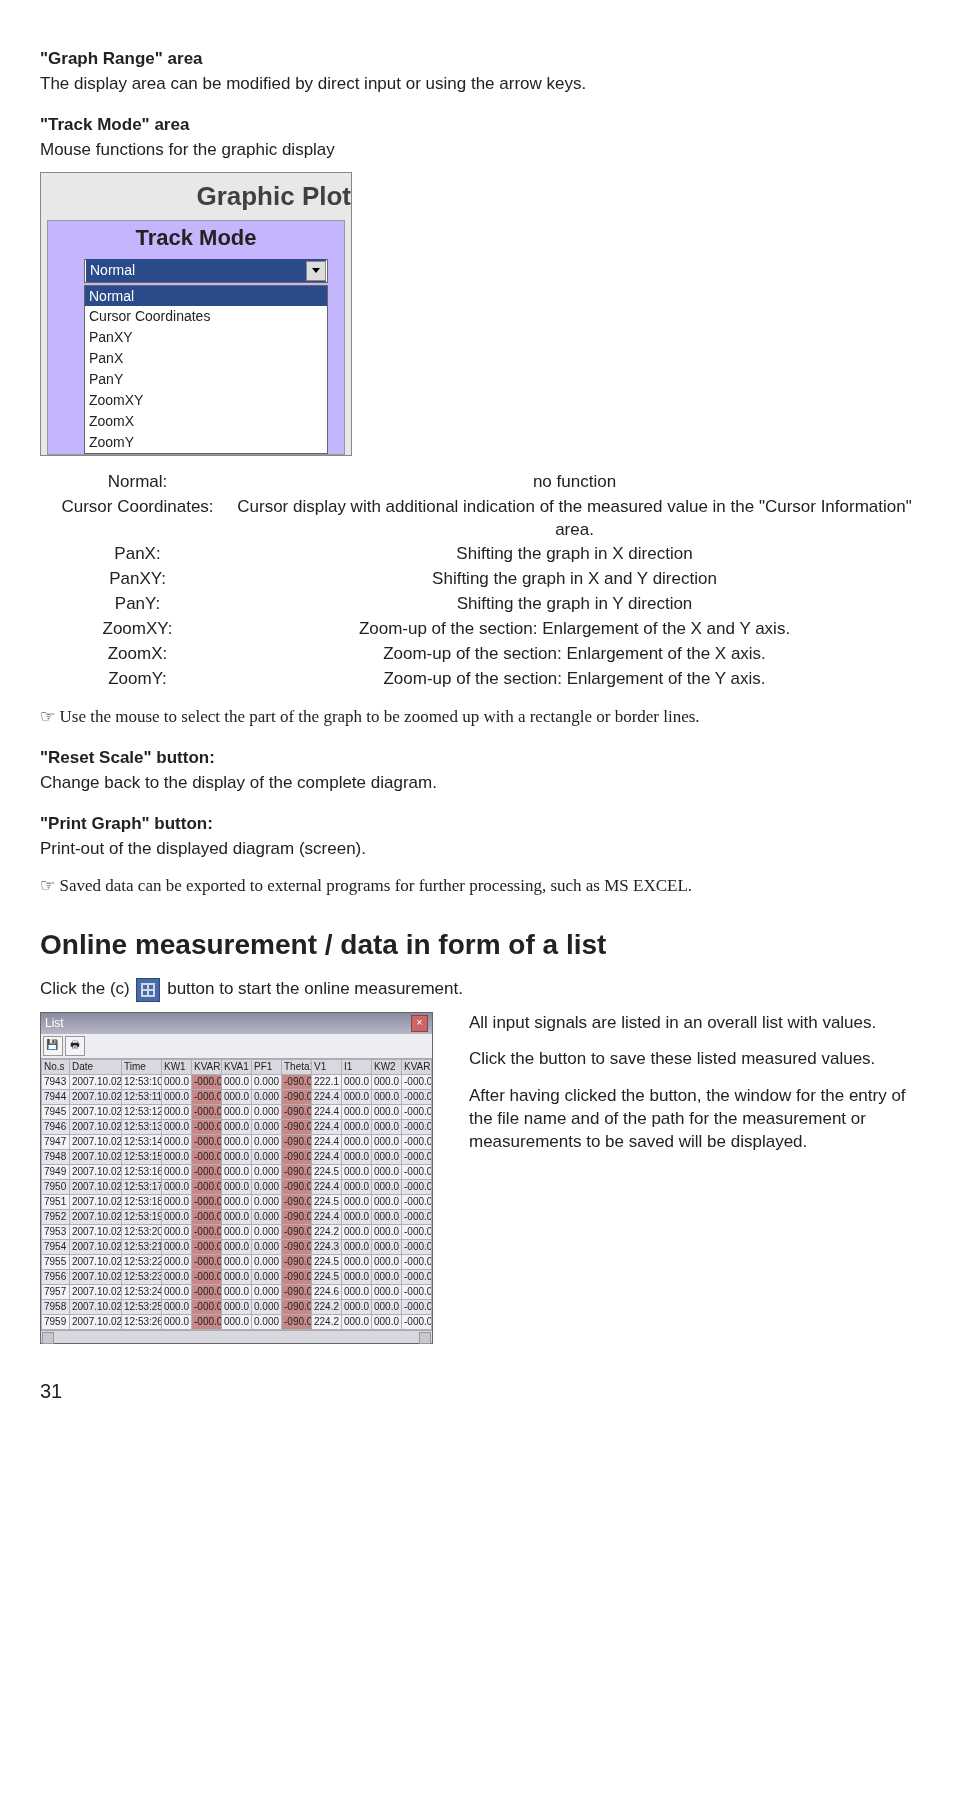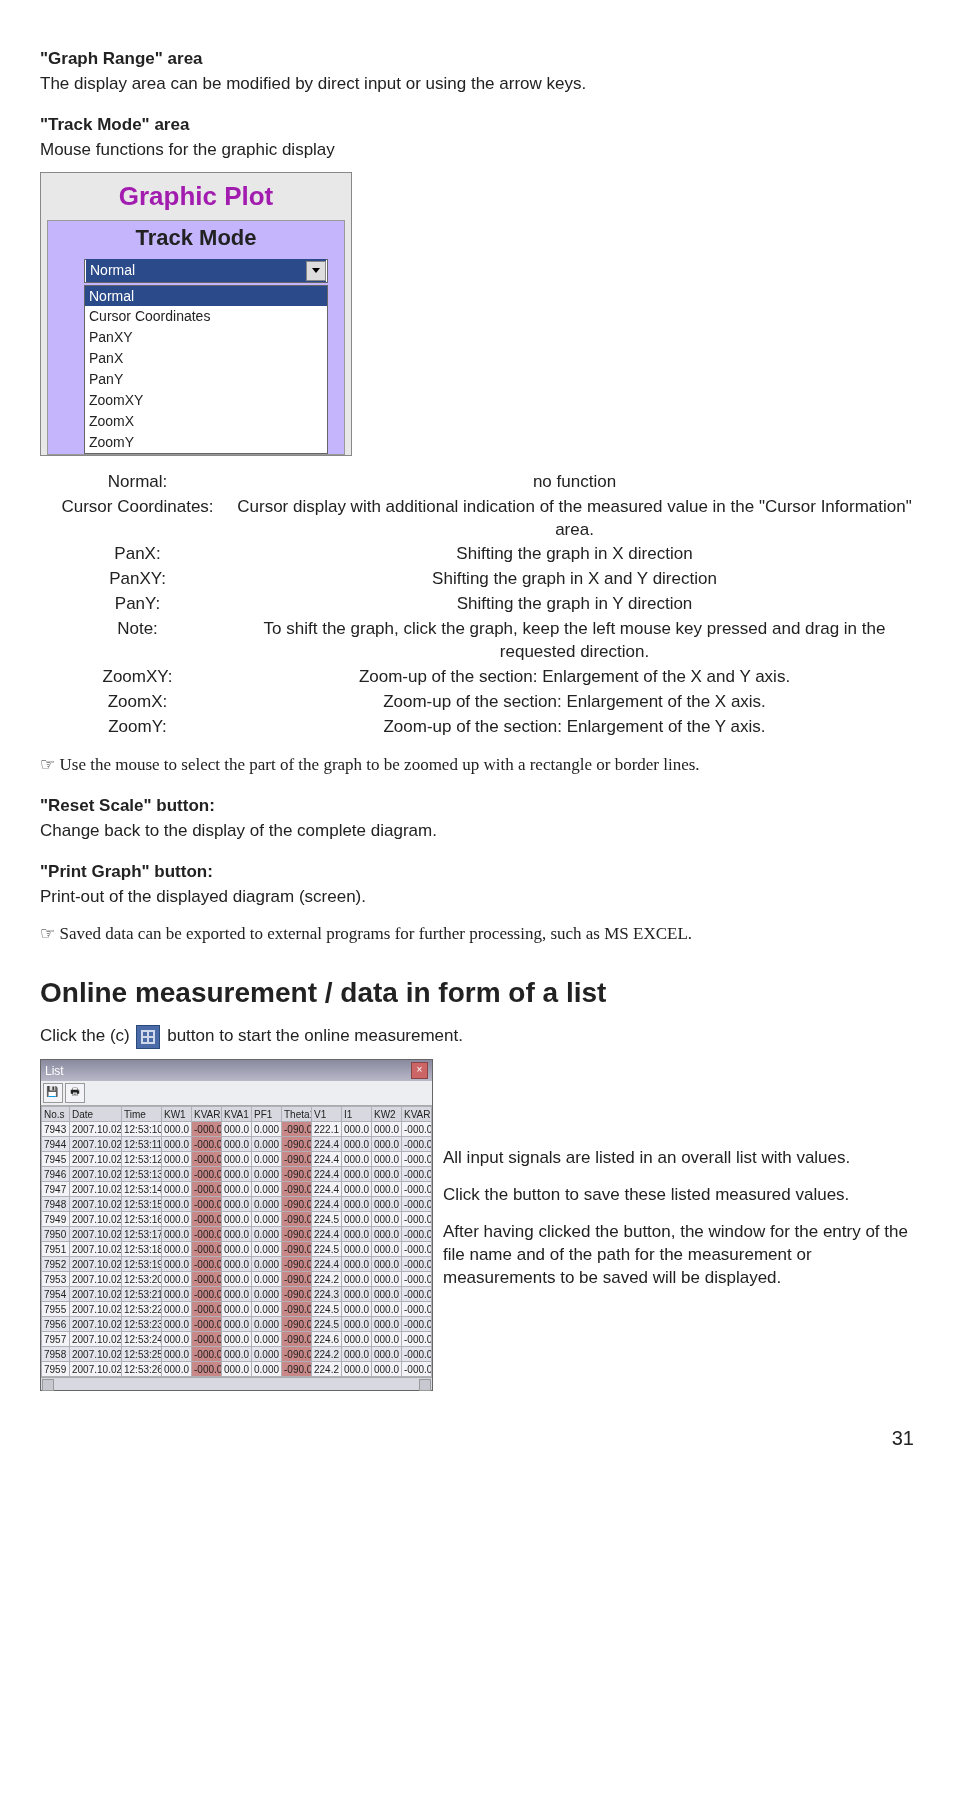--- a/index.html
+++ b/index.html
@@ -24,23 +24,23 @@
     width: 310px;
     background: #e8e8e8;
     border: 1px solid #888;
     margin: 6px 0 14px 0;
     position: relative;
   }
   .gp-title {
     font-family: Arial, sans-serif;
     font-size: 26px;
     font-weight: bold;
-    text-align: center;
+    text-align: right;
     padding: 6px 0 4px 0;
-    color: #a21caf;
+    color: #404040;
   }
   .gp-sub-wrap {
     border: 1px solid #999;
     margin: 2px 6px 0 6px;
     background: #c4b5fd;
     padding-bottom: 0;
   }
   .gp-sub {
     font-family: Arial, sans-serif;
     font-size: 22px;
@@ -134,22 +134,22 @@
       linear-gradient(#cfd8e8,#cfd8e8) 0 0/100% 2px no-repeat,
       linear-gradient(#cfd8e8,#cfd8e8) 0 50%/100% 2px no-repeat,
       linear-gradient(#cfd8e8,#cfd8e8) 0 100%/100% 2px no-repeat,
       linear-gradient(#cfd8e8,#cfd8e8) 0 0/2px 100% no-repeat,
       linear-gradient(#cfd8e8,#cfd8e8) 50% 0/2px 100% no-repeat,
       linear-gradient(#cfd8e8,#cfd8e8) 100% 0/2px 100% no-repeat;
   }
   
   .bottom-row {
     display: flex;
-    align-items: center;
-    gap: 10px;
+    align-items: flex-start;
+    gap: 36px;
     margin-top: 10px;
   }
   .list-win {
     width: 440px;
     border: 1px solid #666;
     background: #dcdce0;
     font-size: 10px;
   }
   .list-titlebar {
     background: linear-gradient(#8a8aa0,#b8b8c8);
@@ -215,21 +215,21 @@
     content: "";
     position: absolute;
     top: 1px; width: 10px; height: 10px;
     background: #c8c8d0;
     border: 1px solid #999;
   }
   .list-scroll::before { left: 1px; }
   .list-scroll::after { right: 1px; }
   .side-text p { margin: 0 0 14px 0; }
   .page-num {
-    text-align: right;
+    text-align: left;
     font-size: 20px;
     margin-top: 34px;
   }
   .hand { font-family: serif; }
   .col-no { width: 28px; }
   .col-date { width: 52px; }
   .col-time { width: 40px; }
   .col-s { width: 30px; }
 </style>
 </head>
@@ -275,24 +275,20 @@
       <div class="def-term">PanX:</div>
       <div class="def-desc">Shifting the graph in X direction</div>
     </div>
     <div class="def-row">
       <div class="def-term">PanXY:</div>
       <div class="def-desc">Shifting the graph in X and Y direction</div>
     </div>
     <div class="def-row">
       <div class="def-term">PanY:</div>
       <div class="def-desc">Shifting the graph in Y direction</div>
-    </div>
-    <div class="def-row">
-      <div class="def-term">Note:</div>
-      <div class="def-desc">To shift the graph, click the graph, keep the left mouse key pressed and drag in the requested direction.</div>
     </div>
     <div class="def-row">
       <div class="def-term">ZoomXY:</div>
       <div class="def-desc">Zoom-up of the section: Enlargement of the X and Y axis.</div>
     </div>
     <div class="def-row">
       <div class="def-term">ZoomX:</div>
       <div class="def-desc">Zoom-up of the section: Enlargement of the X axis.</div>
     </div>
     <div class="def-row">

